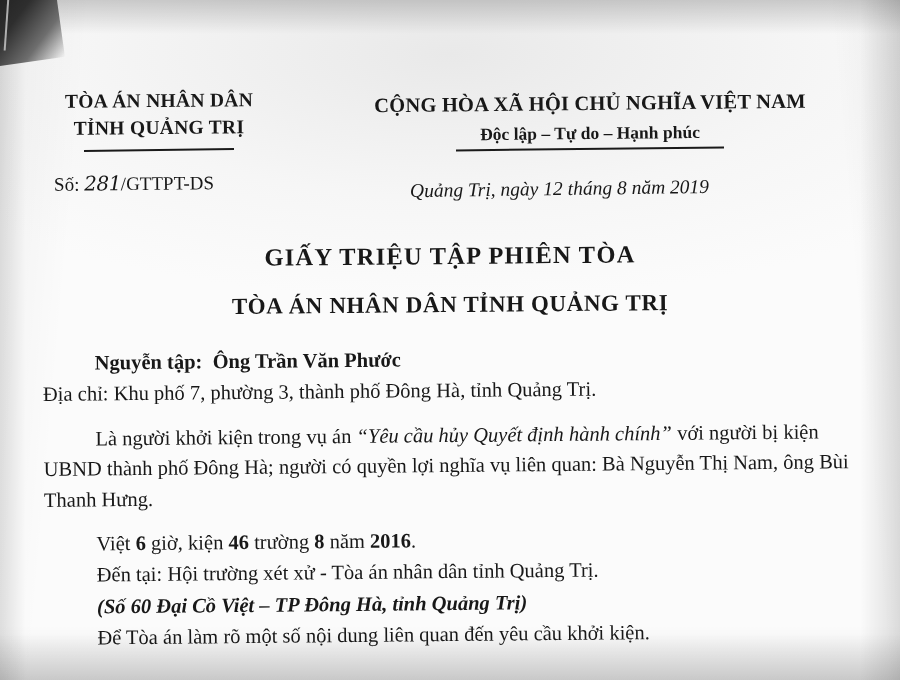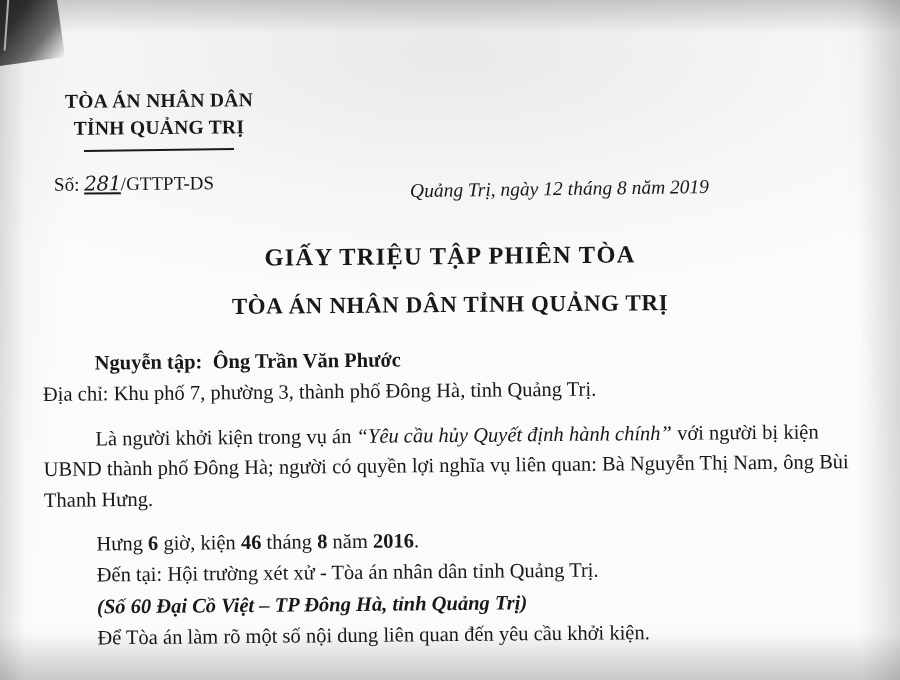--- a/index.html
+++ b/index.html
@@ -153,21 +153,20 @@
     top: 171px;
     left: 54px;
     font-size: 19px;
     transform: rotate(-0.6deg);
     white-space: nowrap;
   }
   .numline .handwritten {
     font-family: "DejaVu Serif", serif;
     font-style: italic;
     font-size: 20px;
-    text-decoration: underline;
     text-underline-offset: 2px;
     letter-spacing: -.5px;
   }
 
   .place-date {
     position: absolute;
     top: 178px;
     left: 410px;
     font-style: italic;
     font-size: 19.5px;
@@ -231,20 +230,25 @@
   <div class="corner-fold"></div>
 
   <div class="content softblur">
 
     <div class="hdr">
       <div class="hdr-left">
         <div class="org">TÒA ÁN NHÂN DÂN</div>
         <div class="org">TỈNH QUẢNG TRỊ</div>
         <div class="rule-short"></div>
       </div>
+      <div class="hdr-right">
+        <div class="nation">CỘNG HÒA XÃ HỘI CHỦ NGHĨA VIỆT NAM</div>
+        <div class="motto">Độc lập – Tự do – Hạnh phúc</div>
+        <div class="rule-motto"></div>
+      </div>
     </div>
 
     <div class="numline">
       <span>Số:</span>
       <span class="handwritten">281</span><span>/GTTPT-DS</span>
     </div>
 
     <div class="place-date">Quảng Trị, ngày 12 tháng 8 năm 2019</div>
 
     <div class="title-main">GIẤY TRIỆU TẬP PHIÊN TÒA</div>
@@ -262,25 +266,25 @@
         <span>Khu phố 7, phường 3, thành phố Đông Hà, tỉnh Quảng Trị.</span>
       </p>
 
       <p class="p ind gap line-tight">
         <span>Là người khởi kiện trong vụ án</span>
         <span class="i">“Yêu cầu hủy Quyết định hành chính”</span>
         <span>với người bị kiện UBND thành phố Đông Hà; người có quyền lợi nghĩa vụ liên quan: Bà Nguyễn Thị Nam, ông Bùi Thanh Hưng.</span>
       </p>
 
       <p class="p ind gap">
-        <span>Hưng</span>
+        <span>Việt</span>
         <span class="b">6</span>
         <span>giờ</span><span>, kiện</span>
         <span class="b">46</span>
-        <span>tháng</span>
+        <span>trường</span>
         <span class="b">8</span>
         <span>năm</span>
         <span class="b">2016</span><span>.</span>
       </p>
 
       <p class="p ind">
         <span>Đến tại:</span>
         <span>Hội trường xét xử - Tòa án nhân dân tỉnh Quảng Trị.</span>
       </p>
 

